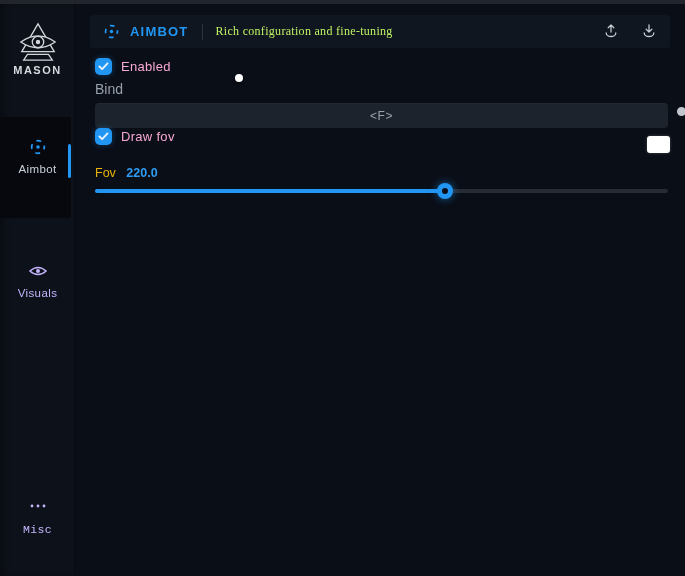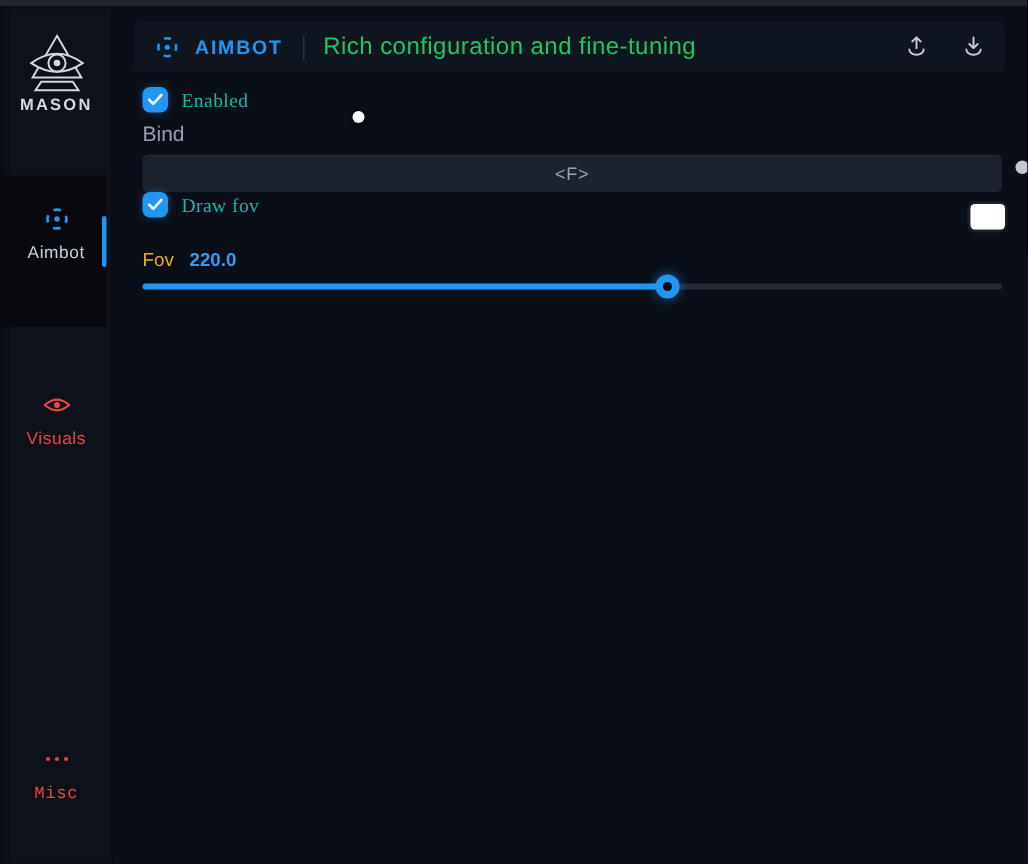--- a/index.html
+++ b/index.html
@@ -12,51 +12,51 @@
   .top-strip{position:absolute;left:0;top:0;width:685px;height:4px;background:#22262c;}
   
   .sidebar{
     position:absolute;left:0;top:4px;bottom:0;width:75px;
     background:#0d1119;
     box-shadow:inset -1px 0 0 #070a10, inset 6px 0 10px -6px #05070b;
   }
   .logo{position:absolute;left:0;top:18px;width:75px;text-align:center;color:#d3d6da;}
   .logo svg{display:block;margin:0 auto;}
   .logo-label{font-size:11px;font-weight:bold;letter-spacing:1.5px;color:#d6d9dd;}
-  .side-item{position:absolute;left:0;width:75px;text-align:center;color:#ef4444;cursor:pointer;}
+  .side-item{position:absolute;left:0;width:75px;text-align:center;color:#c4b5fd;cursor:pointer;}
   .side-item .icon{display:block;height:20px;line-height:20px;}
   .side-item .icon svg{vertical-align:middle;}
   .side-label{display:block;margin-top:7px;font-size:11.5px;letter-spacing:0.4px;}
   .side-item.active{color:#2196f3;}
   .side-item.active .side-label{color:#c9d1da;}
   .active-bg{position:absolute;left:0;top:113px;width:71px;height:101px;background:#06080d;}
   .active-indicator{position:absolute;left:68px;top:140px;width:3px;height:34px;background:#2196f3;border-radius:2px;}
   
   .main{position:absolute;left:75px;top:4px;right:0;bottom:0;}
   .header-bar{
     position:absolute;left:15px;top:11px;width:580px;height:33px;
     background:#10161f;border-radius:3px;
     display:flex;align-items:center;
   }
   .header-crosshair{margin-left:13px;display:flex;color:#2196f3;}
   .header-title{margin-left:10px;color:#2196f3;font-size:13px;font-weight:bold;letter-spacing:1.2px;}
   .header-divider{width:1px;height:16px;background:#2a3140;margin:0 12px 0 14px;}
-  .header-subtitle{color:#22c55e;font-size:16px;letter-spacing:0.3px;}
+  .header-subtitle{color:#bef264;font-size:12px;letter-spacing:0.3px;font-family:Liberation Serif, serif;}
   .header-actions{margin-left:auto;margin-right:8px;display:flex;gap:12px;}
   .icon-btn{width:26px;height:24px;display:flex;align-items:center;justify-content:center;
     color:#c7ccd3;background:transparent;border:none;border-radius:3px;cursor:pointer;}
   
   .checkbox{
     width:17px;height:17px;border-radius:5px;background:#2196f3;
     display:inline-flex;align-items:center;justify-content:center;flex:none;
     box-shadow:0 0 6px rgba(33,150,243,.35);
   }
   .checkbox svg{display:block;}
   .check-row{position:absolute;display:flex;align-items:center;}
-  .check-label{margin-left:9px;color:#14b8a6;font-size:13px;letter-spacing:0.3px;font-family:Liberation Serif, serif;}
+  .check-label{margin-left:9px;color:#f9a8d4;font-size:13px;letter-spacing:0.3px;}
   .row-enabled{left:20px;top:54px;}
   .bind-label{position:absolute;left:20px;top:77px;color:#97a0ab;font-size:14px;}
   .bind-field{
     position:absolute;left:20px;top:99px;width:573px;height:25px;
     background:#1c232c;border-radius:4px;box-shadow:inset 0 1px 0 rgba(255,255,255,.03);
     display:flex;align-items:center;justify-content:center;cursor:pointer;
   }
   .bind-value{color:#9aa3ad;font-size:12px;letter-spacing:0.5px;}
   .row-drawfov{left:20px;top:124px;}
   .color-swatch{

